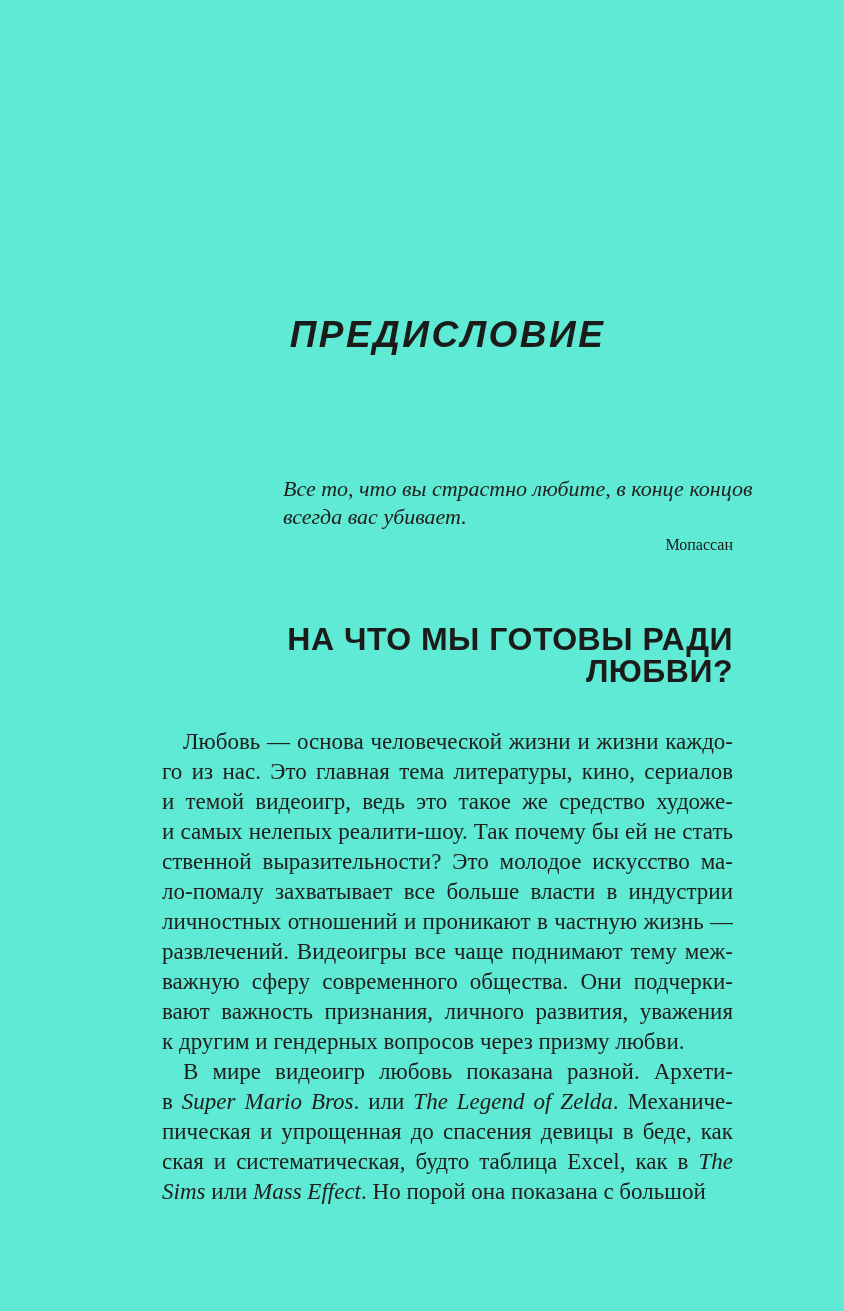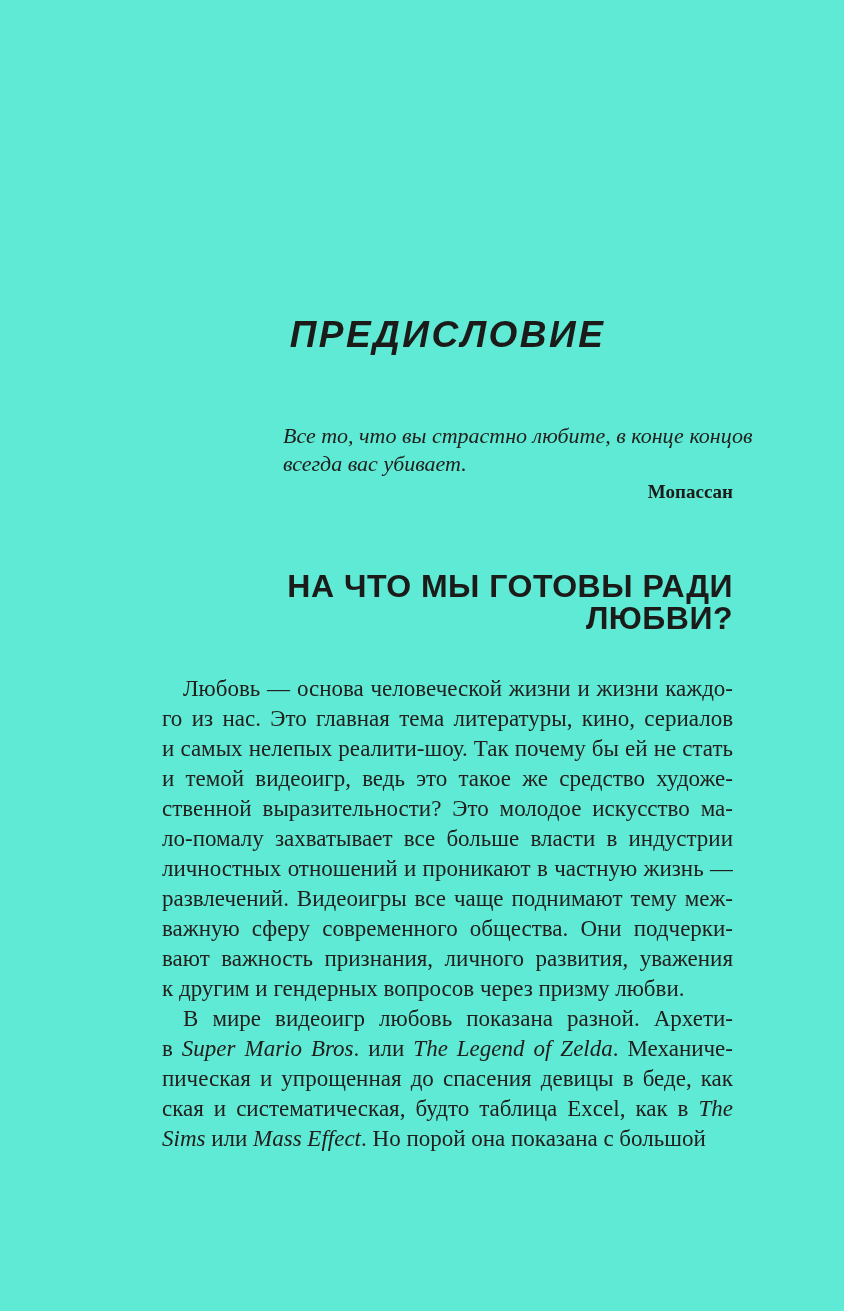--- a/index.html
+++ b/index.html
@@ -28,35 +28,35 @@
     text-align: center;
     font-family: "Liberation Sans", sans-serif;
     font-weight: bold;
     font-style: italic;
     font-size: 37px;
     line-height: 42px;
     letter-spacing: 2.5px;
     color: #1b1b19;
   }
   .epigraph {
-    margin: 66px 0 0 121px;
+    margin: 119px 0 0 121px;
     width: 450px;
     font-style: italic;
     font-size: 22px;
     line-height: 28px;
     color: #22201e;
   }
   .epigraph-line {
     white-space: nowrap;
   }
   .epigraph-attribution {
     font-style: normal;
-    font-weight: bold;
+    font-weight: normal;
     text-align: right;
-    font-size: 19px;
+    font-size: 16px;
     line-height: 28px;
     color: #1d1b19;
   }
   .section-heading {
     margin: 64px 0 0 0;
     padding: 0;
     text-align: right;
     font-family: "Liberation Sans", sans-serif;
     font-weight: bold;
     font-size: 32px;
@@ -100,22 +100,22 @@
       <div class="epigraph-line">всегда вас убивает.</div>
       <div class="epigraph-attribution">Мопассан</div>
     </div>
 
     <h2 class="section-heading">НА ЧТО МЫ ГОТОВЫ РАДИ ЛЮБВИ?</h2>
 
     <div class="body-text">
         <div class="paragraph">
           <div class="body-line first"><span>Любовь — основа человеческой жизни и жизни каждо-</span></div>
           <div class="body-line"><span>го из нас. Это главная тема литературы, кино, сериалов</span></div>
+          <div class="body-line"><span>и темой видеоигр, ведь это такое же средство художе-</span></div>
           <div class="body-line"><span>и самых нелепых реалити-шоу. Так почему бы ей не стать</span></div>
-          <div class="body-line"><span>и темой видеоигр, ведь это такое же средство художе-</span></div>
           <div class="body-line"><span>ственной выразительности? Это молодое искусство ма-</span></div>
           <div class="body-line"><span>ло-помалу захватывает все больше власти в индустрии</span></div>
           <div class="body-line"><span>личностных отношений и проникают в частную жизнь —</span></div>
           <div class="body-line"><span>развлечений. Видеоигры все чаще поднимают тему меж-</span></div>
           <div class="body-line"><span>важную сферу современного общества. Они подчерки-</span></div>
           <div class="body-line"><span>вают важность признания, личного развития, уважения</span></div>
           <div class="body-line last"><span>к другим и гендерных вопросов через призму любви.</span></div>
         </div>
         <div class="paragraph">
           <div class="body-line first"><span>В мире видеоигр любовь показана разной. Архети-</span></div>

